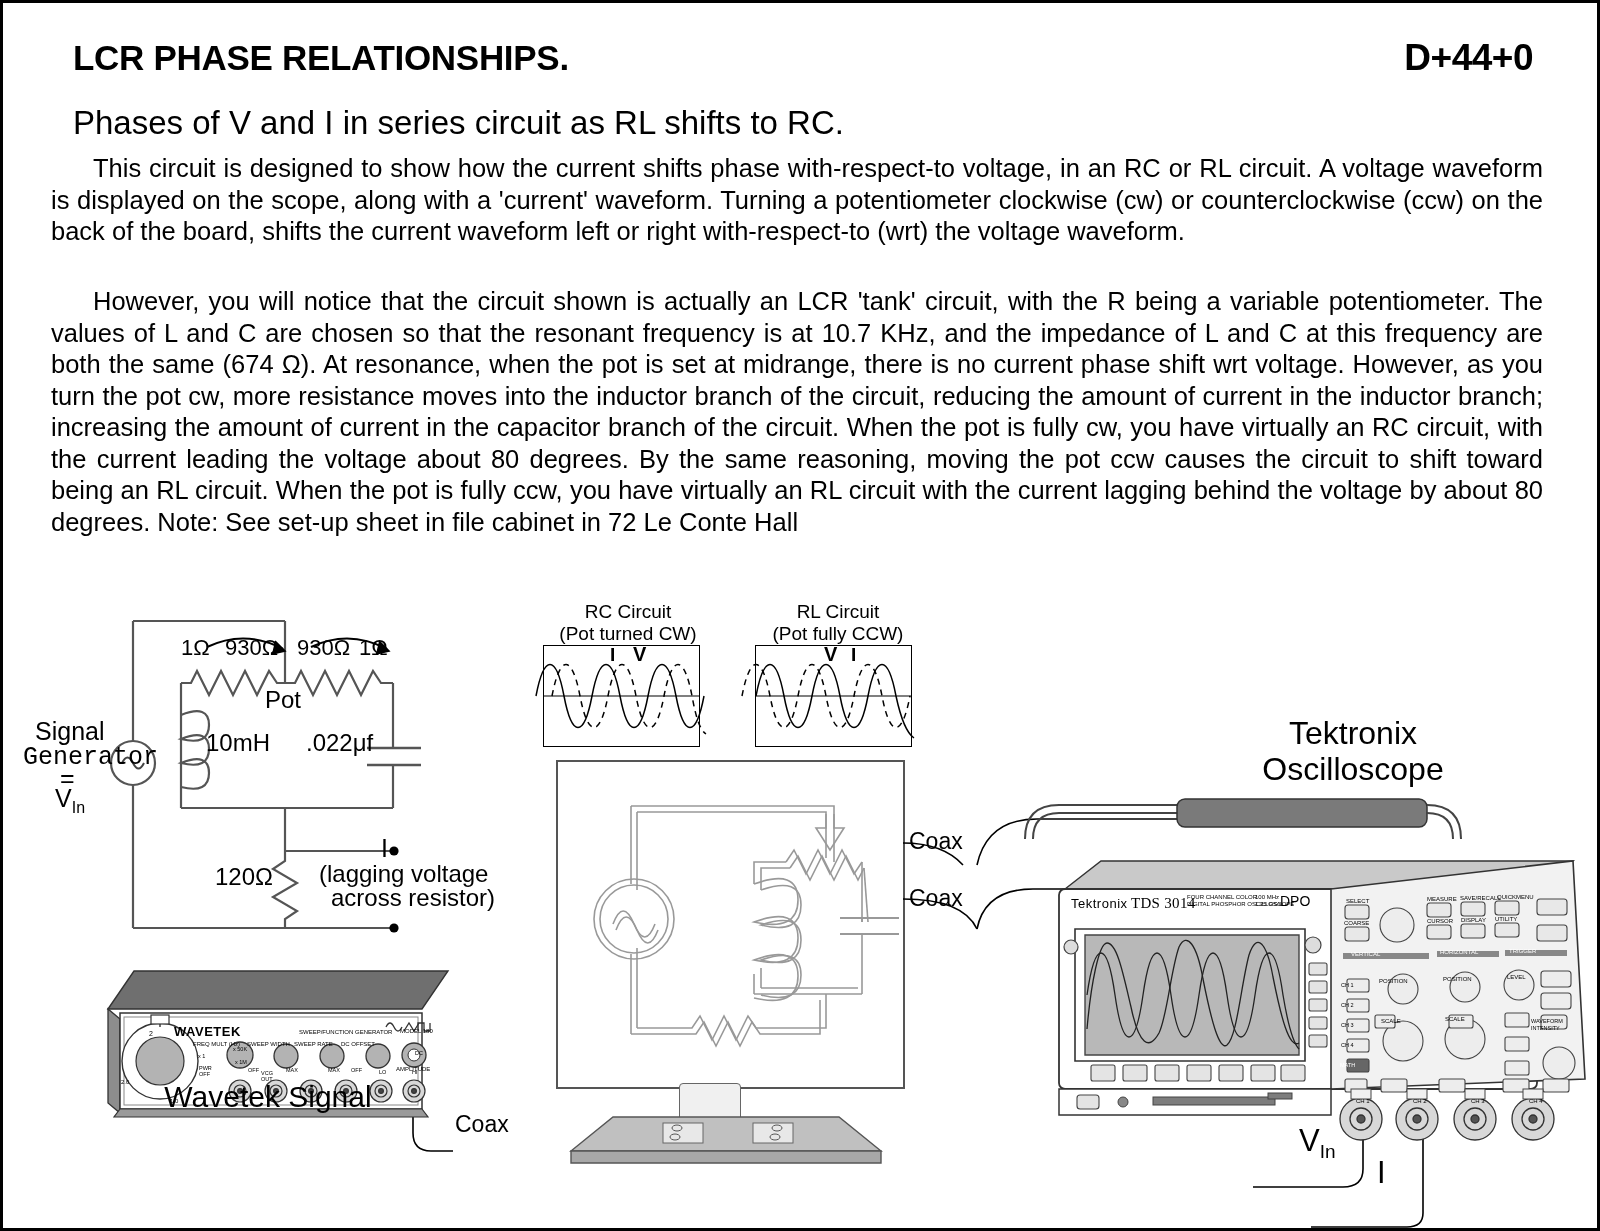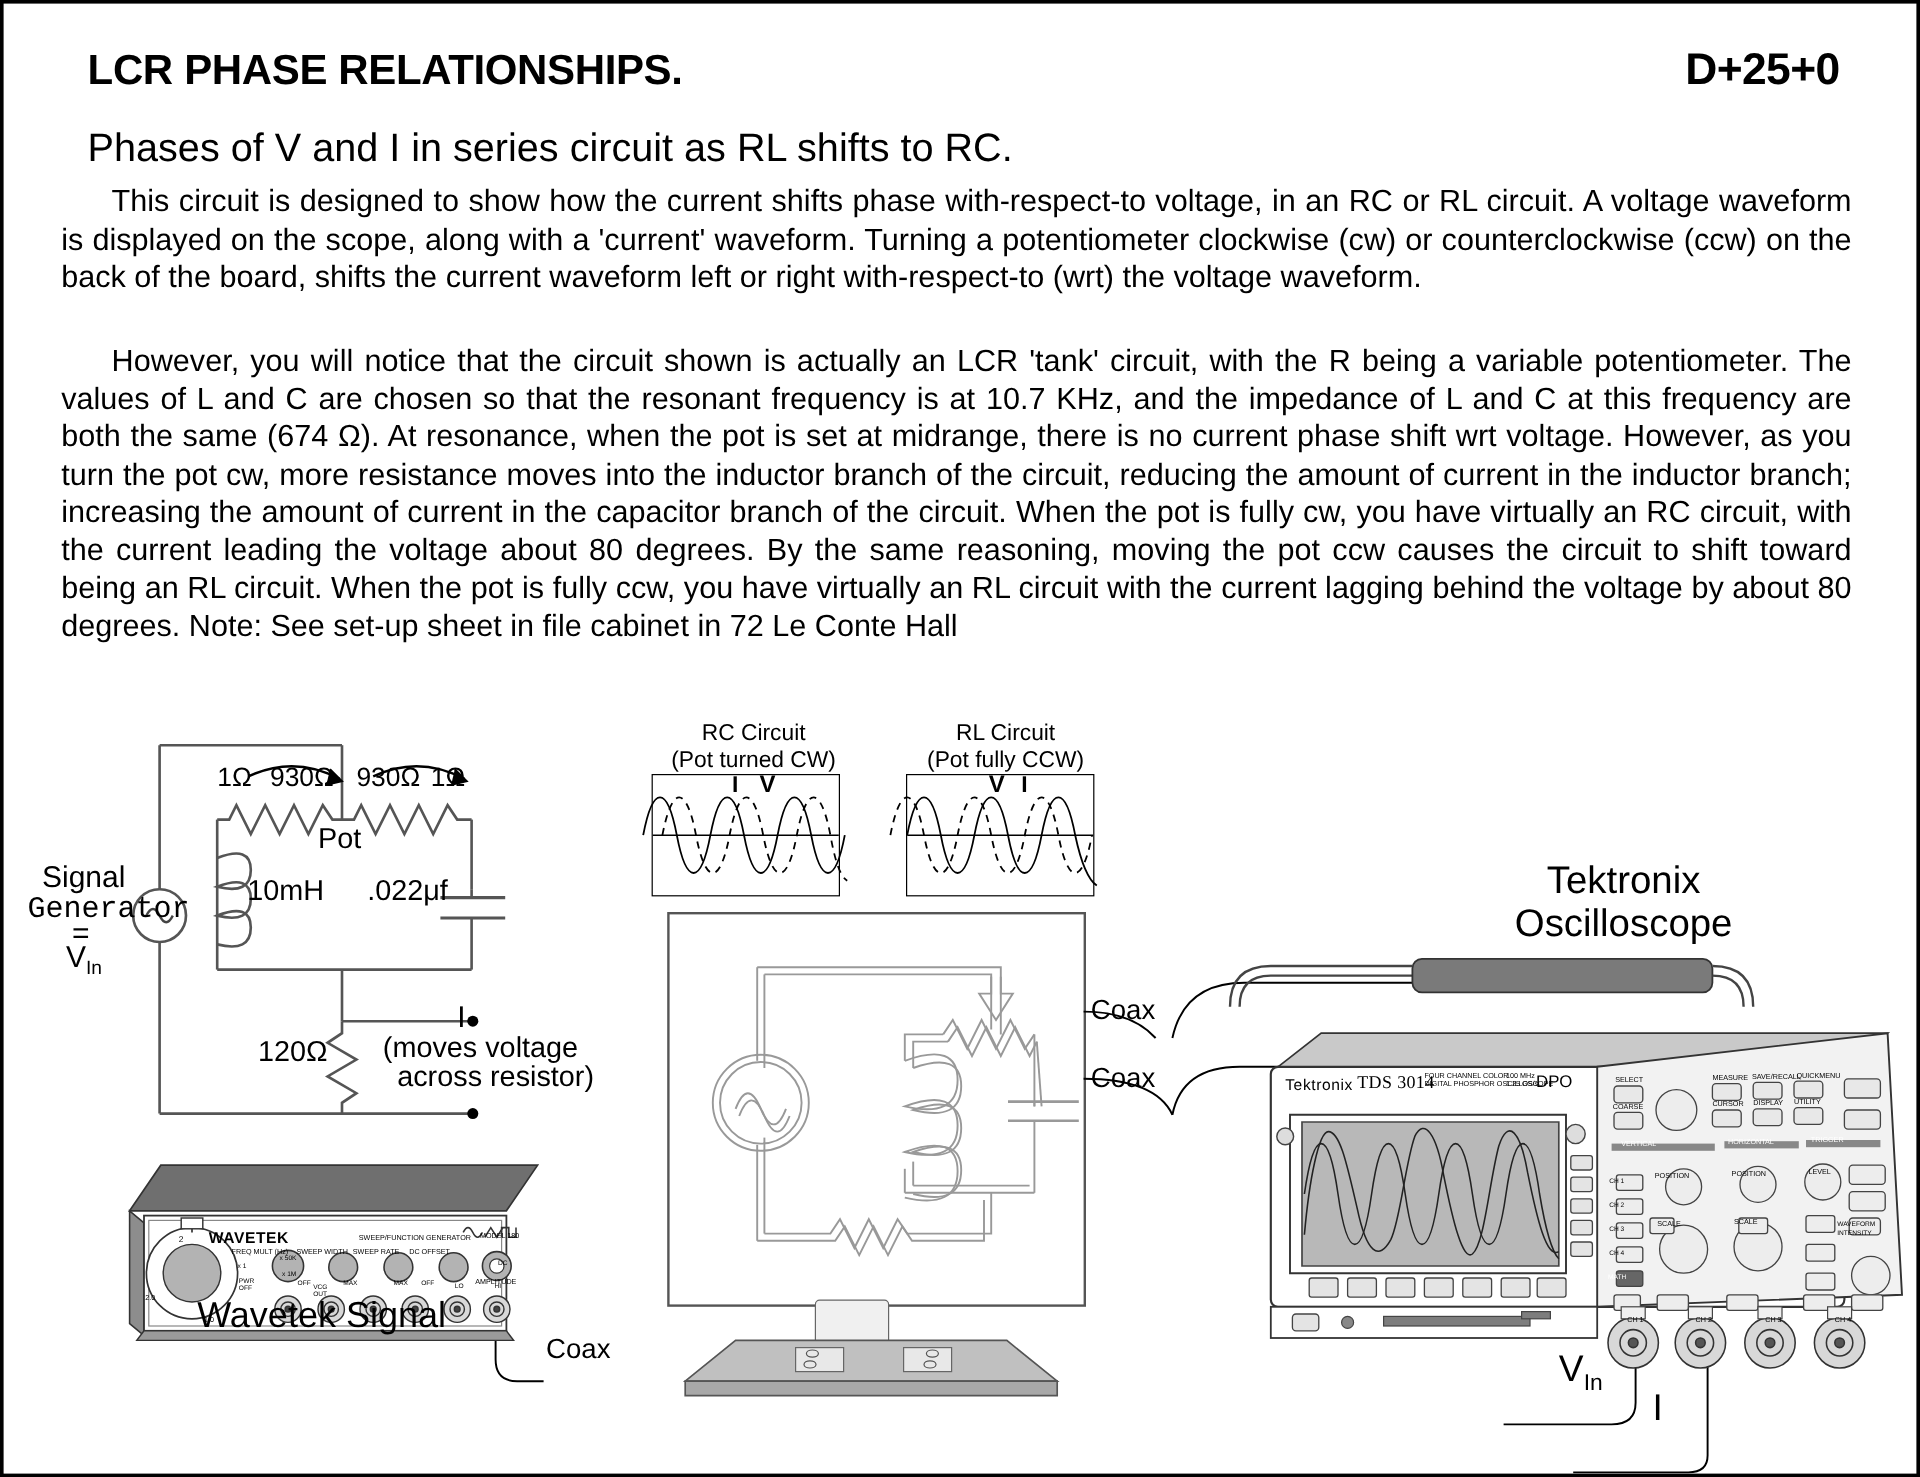--- a/index.html
+++ b/index.html
@@ -46,21 +46,21 @@
   .ilab{position:absolute;font-size:31px;}
 </style>
 </head>
 <body>
 
 <div class="page">
 <div class="inner">
 
   <div class="hdr">
     <h1>LCR PHASE RELATIONSHIPS.</h1>
-    <div class="code">D+25+0</div>
+    <div class="code">D+44+0</div>
   </div>
   <div class="subtitle">Phases of V and I in series circuit as RL shifts to RC.</div>
 
   <div class="para" id="p1"><span class="ind"></span><span>This circuit is designed to show how the current shifts phase with-respect-to voltage, in an RC or RL circuit.  A voltage waveform is displayed on the scope, along with a 'current' waveform.  Turning a potentiometer clockwise (cw) or counterclockwise (ccw) on the back of the board, shifts the current waveform left or right with-respect-to (wrt) the voltage waveform.</span></div>
   <div class="para" id="p2"><span class="ind"></span><span>However, you will notice that the circuit shown is actually an LCR 'tank' circuit, with the R being a variable potentiometer.  The values of L and C are chosen so that the resonant frequency is at 10.7 KHz, and the impedance of L and C at this frequency are both the same (674 Ω). At resonance, when the pot is set at midrange, there is no current phase shift wrt voltage.  However, as you turn the pot cw, more resistance moves into the inductor branch of the circuit, reducing the amount of current in the inductor branch; increasing the amount of current in the capacitor branch of the circuit.  When the pot is fully cw, you have virtually an RC circuit, with the current leading the voltage about 80 degrees.  By the same reasoning, moving the pot ccw causes the circuit to shift toward being an RL circuit.  When the pot is fully ccw, you have virtually an RL circuit with the current lagging behind the voltage by about 80 degrees. Note:  See set-up sheet in file cabinet in 72 Le Conte Hall</span></div>
 
   <div id="schem">
     <svg width="470" height="345" viewBox="0 0 470 345">
       <g stroke="#555" stroke-width="2.2" fill="none">
 
@@ -117,21 +117,21 @@
   <div class="lbl" style="left:52px;top:781px;font-size:25px;"><span>V</span><sub style="font-size:16px;">In</sub></div>
   <div class="lbl" style="left:178px;top:632px;">1Ω</div>
   <div class="lbl" style="left:222px;top:632px;">930Ω</div>
   <div class="lbl" style="left:294px;top:632px;">930Ω</div>
   <div class="lbl" style="left:356px;top:632px;">1Ω</div>
   <div class="lbl" style="left:262px;top:683px;font-size:24px;">Pot</div>
   <div class="lbl" style="left:203px;top:726px;font-size:24px;">10mH</div>
   <div class="lbl" style="left:303px;top:726px;font-size:24px;">.022μf</div>
   <div class="lbl" style="left:212px;top:860px;font-size:24px;">120Ω</div>
   <div class="lbl" style="left:378px;top:831px;font-size:25px;">I</div>
-  <div class="lbl" style="left:316px;top:857px;font-size:24px;">(moves voltage</div>
+  <div class="lbl" style="left:316px;top:857px;font-size:24px;">(lagging voltage</div>
   <div class="lbl" style="left:328px;top:881px;font-size:24px;">across resistor)</div>
 
   <div class="inset-cap" style="left:540px;top:598px;width:170px;">
     <div>RC Circuit</div>
     <div>(Pot turned CW)</div>
   </div>
   <div class="inset-box" style="left:540px;top:642px;width:155px;height:100px;">
     <svg width="155" height="100" viewBox="0 0 155 100">
       <line x1="0" y1="50" x2="155" y2="50" stroke="#000" stroke-width="1.2"></line>
       <path d="M-8 50 C 0 8, 12 8, 20 50 C 28 92, 40 92, 48 50 C 56 8, 68 8, 76 50 C 84 92, 96 92, 104 50 C 112 8, 124 8, 132 50 C 140 92, 152 92, 160 50" stroke="#000" stroke-width="1.5" fill="none"></path>

